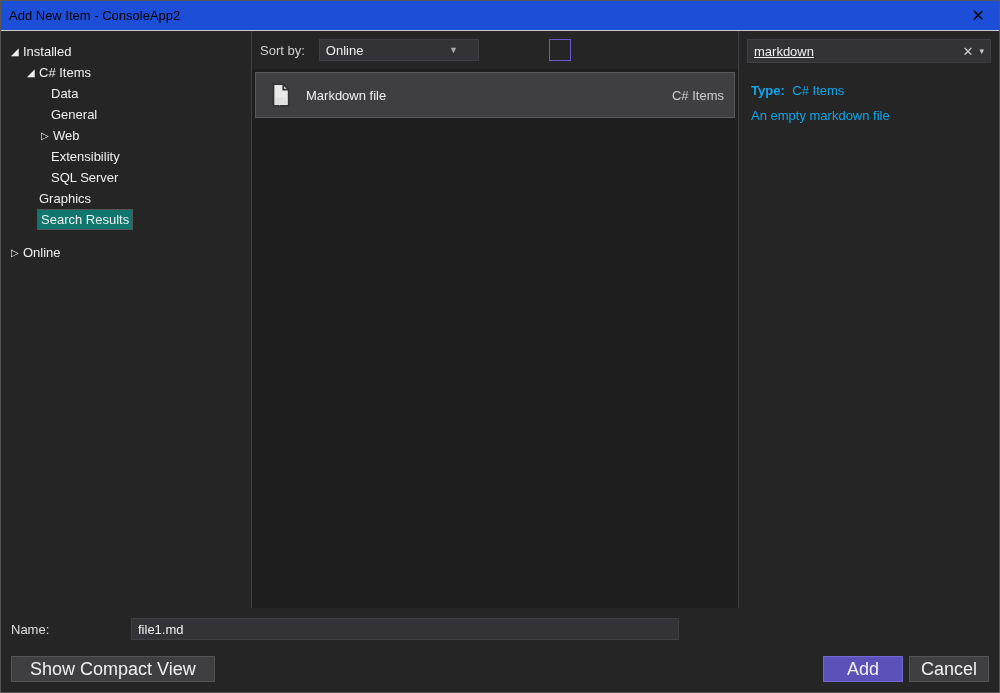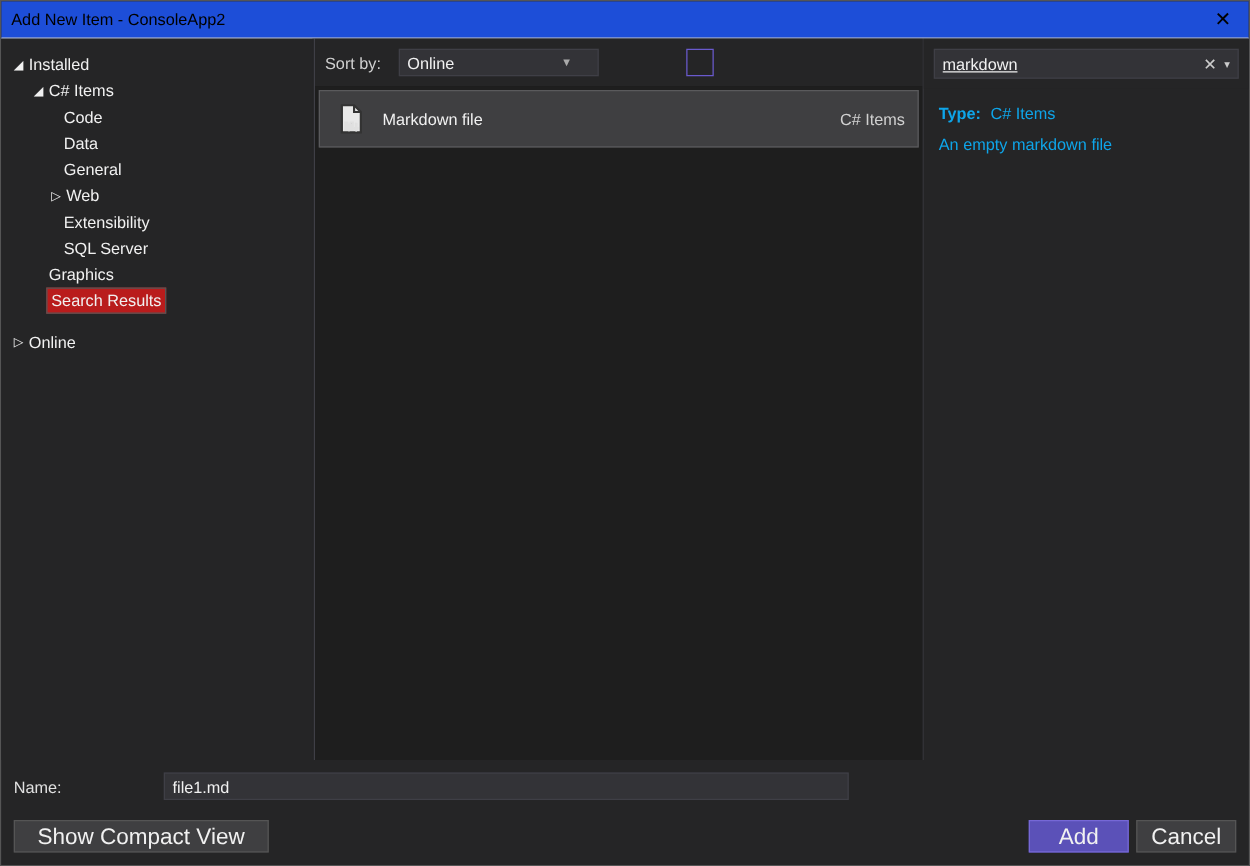--- a/index.html
+++ b/index.html
@@ -53,21 +53,21 @@
       width: 12px;
       font-size: 10px;
       color: #f1f1f1;
       display: inline-block;
     }
     .indent-0 { padding-left: 0px; }
     .indent-1 { padding-left: 16px; }
     .indent-2 { padding-left: 40px; }
     .indent-2b { padding-left: 30px; }
     .tree-item.selected {
-      background: #b91c1c;
+      background: #0f766e;
       border: 1px solid #555;
       padding: 2px 3px;
     }
     
     .center {
       flex: 1;
       display: flex;
       flex-direction: column;
       background: #1e1e1e;
       border-left: 1px solid #3f3f46;
@@ -214,23 +214,20 @@
 <div class="content">
 
   <div class="sidebar">
     <div class="tree-item indent-0">
       <span class="tree-toggle">◢</span>
       <span>Installed</span>
     </div>
     <div class="tree-item indent-1">
       <span class="tree-toggle">◢</span>
       <span>C# Items</span>
-    </div>
-    <div class="tree-item indent-2">
-      <span>Code</span>
     </div>
     <div class="tree-item indent-2">
       <span>Data</span>
     </div>
     <div class="tree-item indent-2">
       <span>General</span>
     </div>
     <div class="tree-item indent-2b">
       <span class="tree-toggle">▷</span>
       <span>Web</span>

